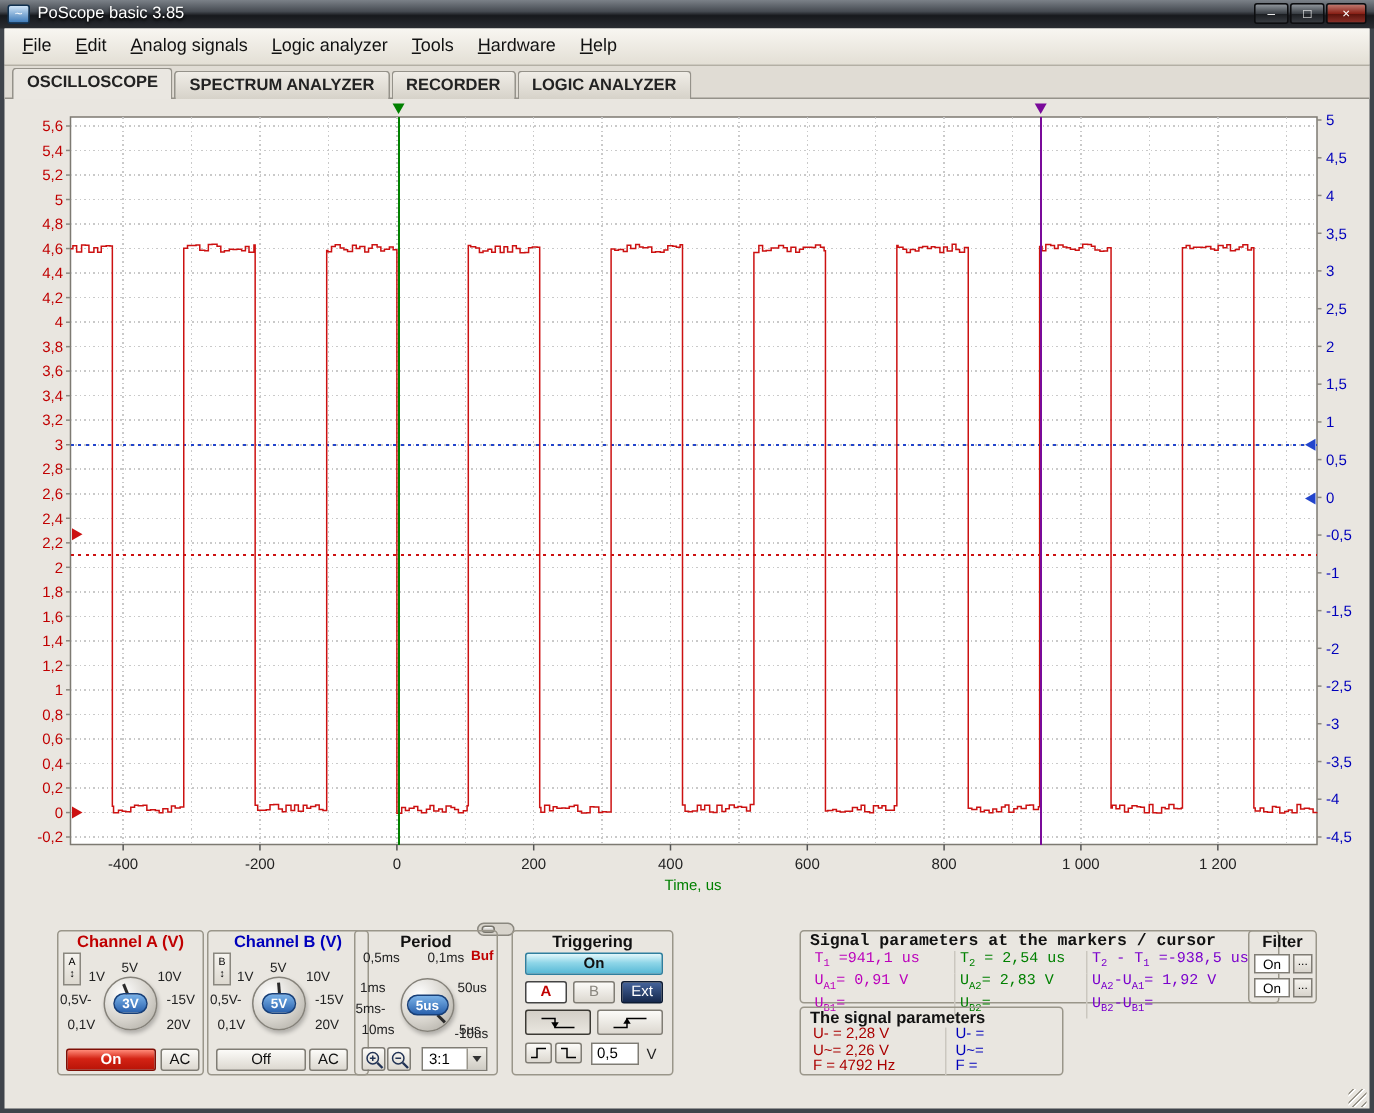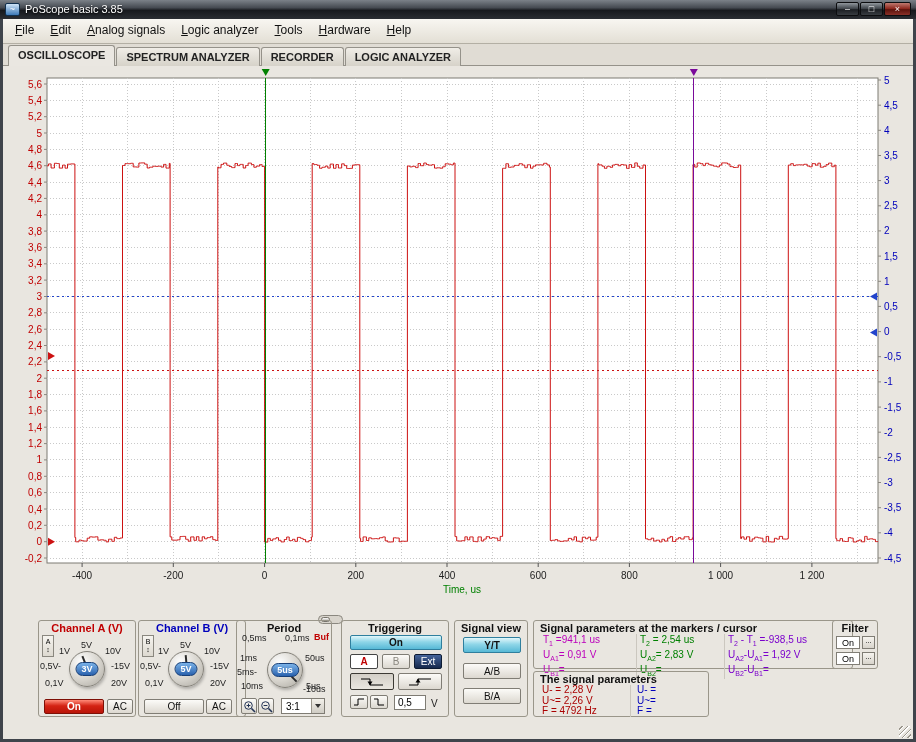--- a/index.html
+++ b/index.html
@@ -390,28 +390,22 @@
       </div>
       <div class="btn" style="left:28px;top:74px;width:18px;height:14px;">
         <svg width="12" height="10">
             <path d="M1 2 H5 V8 H11" fill="none" stroke="#000"></path>
           </svg>
       </div>
       <div class="input" style="left:52px;top:74px;width:32px;height:15px;">0,5</div>
       <span class="kl" style="left:89px;top:77px;font-size:10px;">V</span>
     </div>
 
-    <div class="groupbox" style="left:454px;top:4px;width:74px;height:97px;">
-      <div class="gb-title">Signal view</div>
-      <div class="btn b btn-teal" style="left:8px;top:16px;width:58px;height:16px;">Y/T</div>
-      <div class="btn" style="left:8px;top:42px;width:58px;height:16px;">A/B</div>
-      <div class="btn" style="left:8px;top:67px;width:58px;height:16px;">B/A</div>
-    </div>
-
-    <div class="groupbox" style="left:533px;top:4px;width:320px;height:49px;">
+
+    <div class="groupbox" style="left:533px;top:4px;width:320px;height:49px;font-family:Liberation Mono, monospace;">
       <div class="gb-title left">Signal parameters at the markers / cursor</div>
       <div class="mp-grid">
           <div class="mp-cell mp-c0" style="color: rgb(187, 0, 187);">T<sub>1</sub> =941,1 us</div>
           <div class="mp-cell mp-c1" style="color: rgb(0, 128, 0);">T<sub>2</sub> = 2,54 us</div>
           <div class="mp-cell mp-c2" style="color: rgb(122, 0, 204);">T<sub>2</sub> - T<sub>1</sub> =-938,5 us</div>
           <div class="mp-cell mp-c0" style="color: rgb(187, 0, 187);">U<sub>A1</sub>= 0,91 V</div>
           <div class="mp-cell mp-c1" style="color: rgb(0, 128, 0);">U<sub>A2</sub>= 2,83 V</div>
           <div class="mp-cell mp-c2" style="color: rgb(122, 0, 204);">U<sub>A2</sub>-U<sub>A1</sub>= 1,92 V</div>
           <div class="mp-cell mp-c0" style="color: rgb(187, 0, 187);">U<sub>B1</sub>=</div>
           <div class="mp-cell mp-c1" style="color: rgb(0, 128, 0);">U<sub>B2</sub>=</div>

